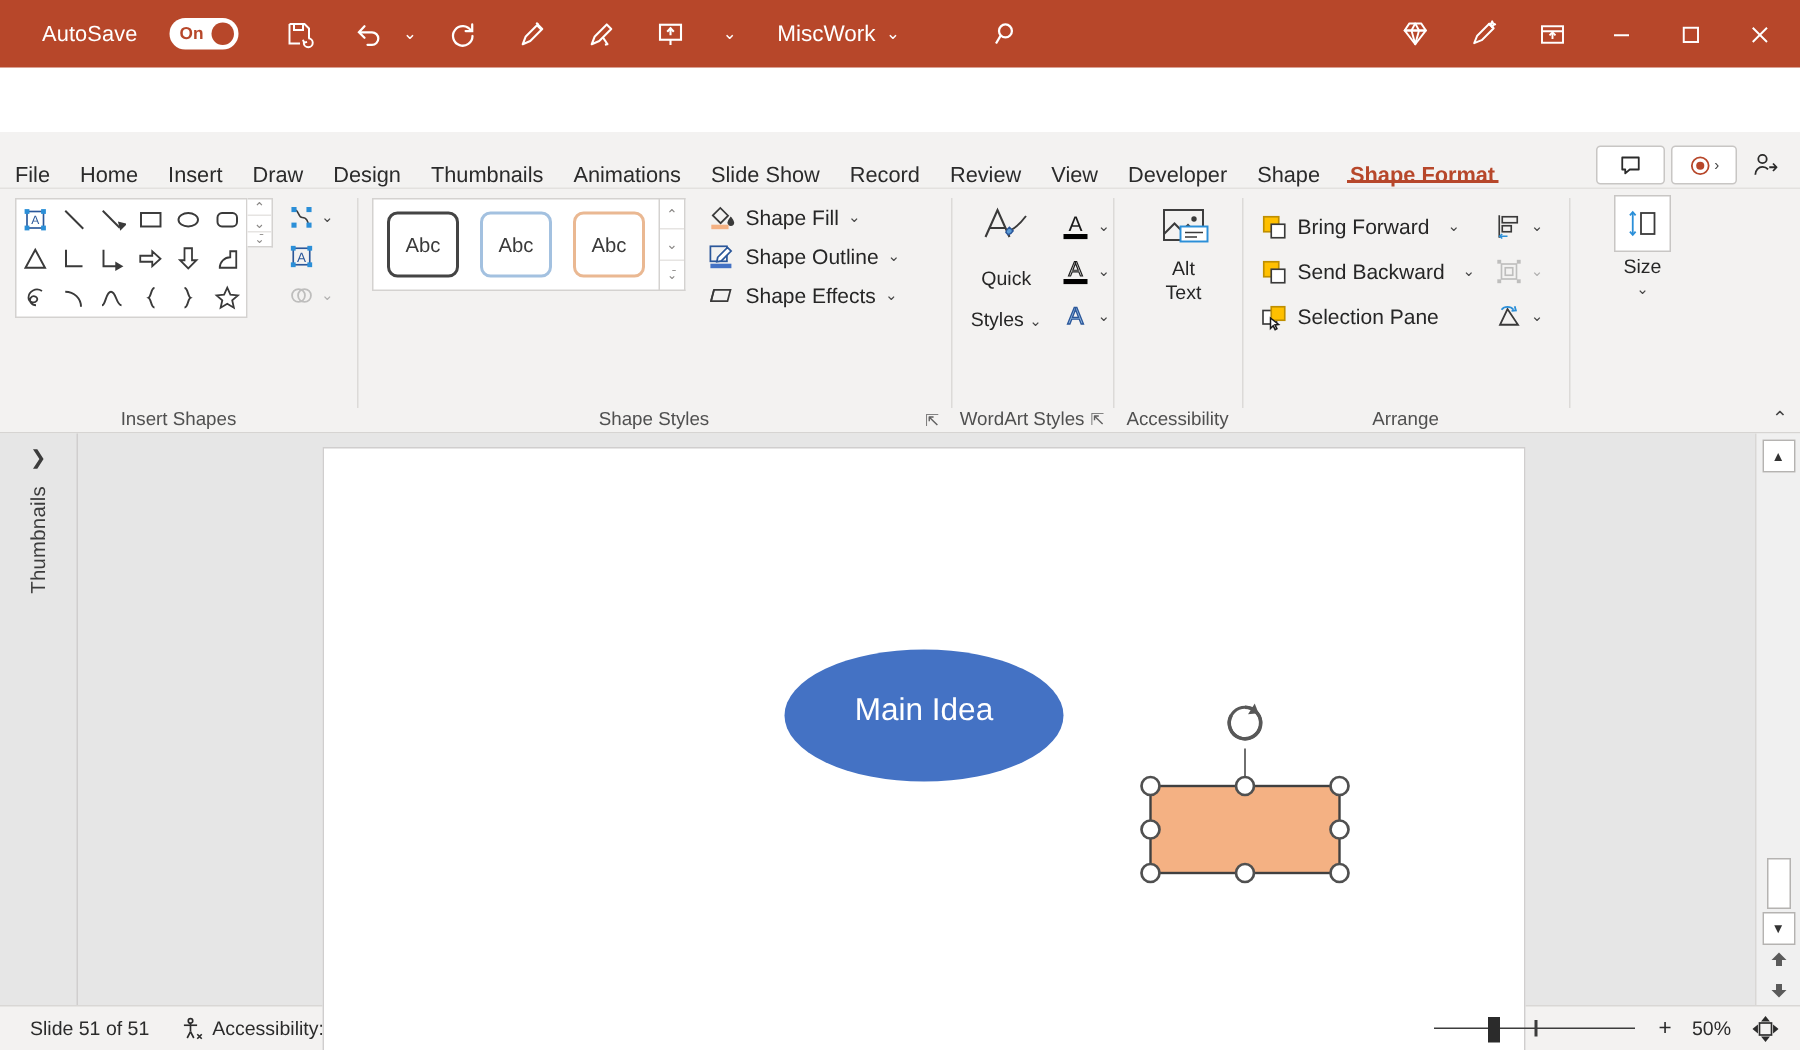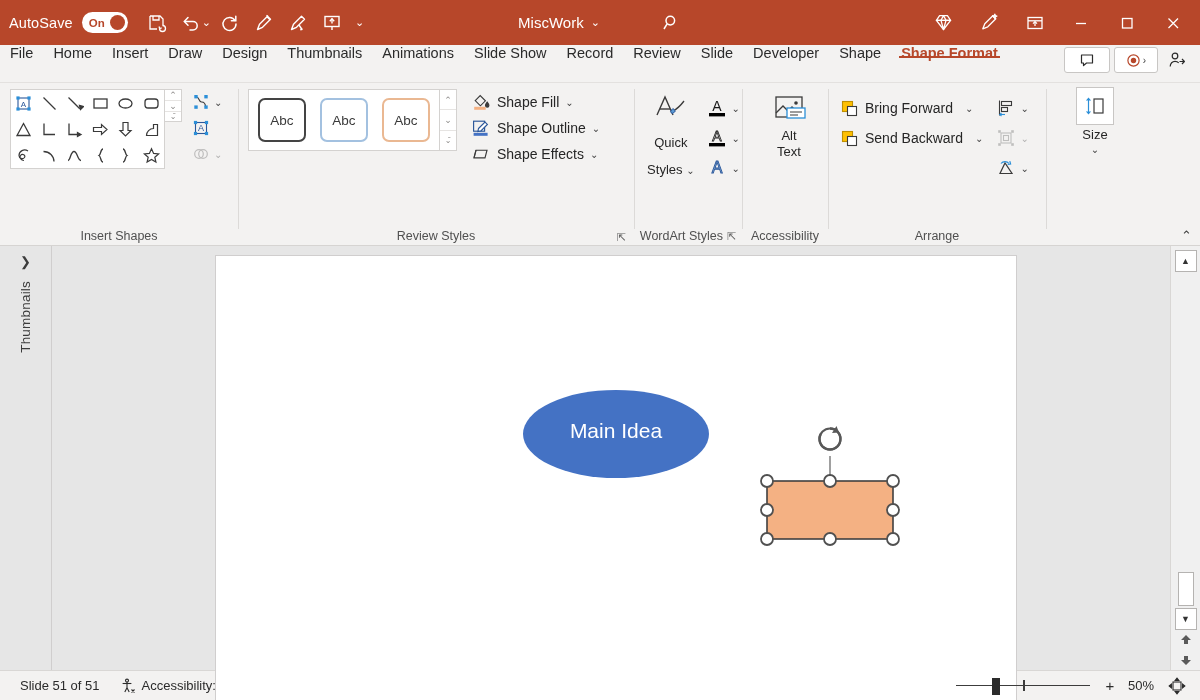--- a/index.html
+++ b/index.html
@@ -9,21 +9,21 @@
     overflow: hidden; background: #fff;
   }
   #app { position: relative; width: 1200px; height: 700px; display: flex; flex-direction: column; }
 
   
   .titlebar {
     height: 45px; background: #b7472a; color: #fff;
     display: flex; align-items: center; flex: 0 0 45px;
     position: relative;
   }
-  .tb-left { display: flex; align-items: center; padding-left: 9px; gap: 0px; }
+  .tb-left { display: flex; align-items: center; padding-left: 28px; gap: 12px; }
   .autosave-label { font-size: 14.5px; color: #fff; margin-right: 9px; letter-spacing: .1px;}
   .toggle {
     width: 46px; height: 21px; border-radius: 11px; background: #fff;
     position: relative; display: flex; align-items: center;
     cursor: pointer;
   }
   .toggle .on { font-size: 11.5px; color: #b7472a; font-weight: 600; margin-left: 7px; }
   .toggle .knob {
     position: absolute; right: 3px; top: 3px; width: 15px; height: 15px;
     border-radius: 50%; background: #b7472a;
@@ -42,22 +42,22 @@
   .doc-title .cv { font-size: 11px; }
   .search-btn { pointer-events: auto; cursor: pointer; display:flex; }
   .tb-right { margin-left: auto; display: flex; align-items: center; padding-right: 4px; }
   .win-btn {
     width: 46px; height: 45px; display: flex; align-items: center; justify-content: center;
     cursor: pointer;
   }
 
   
   .tabstrip {
-    height: 38px; background: #f3f2f1; display: flex; align-items: flex-start;
-    flex: 0 0 38px; position: relative; border-bottom: 1px solid #e3e1df;
+    height: 38px; background: #f3f2f1; display: flex; align-items: flex-end;
+    flex: 0 0 38px; position: relative; border-bottom: 1px solid #e3e1df; margin-top: 43px;
   }
   .tab {
     display: flex; align-items: center; padding: 0 10px; font-size: 14.5px;
     color: #2b2b2b; cursor: pointer; position: relative;
   }
   .tab + .tab::before {
     content: ""; position: absolute; left: 0; top: 8px; bottom: 8px; width: 1px; background: #d2d0ce;
   }
   .tab.active { color: #b7472a; font-weight: 700; }
   .tab.active::after {
@@ -364,21 +364,21 @@
     <div class="tab">
         <span>Slide Show</span>
       </div>
     <div class="tab">
         <span>Record</span>
       </div>
     <div class="tab">
         <span>Review</span>
       </div>
     <div class="tab">
-        <span>Slide</span>
+        <span>View</span>
       </div>
     <div class="tab">
         <span>Developer</span>
       </div>
     <div class="tab">
         <span>Shape</span>
       </div>
     <div class="tab active">
         <span>Shape Format</span>
       </div>
@@ -586,21 +586,21 @@
             <svg width="20" height="20" viewBox="0 0 20 20" fill="none" stroke="#3a3a3a" stroke-width="1.15">
               <path d="M5 6.2h11l-2 7.6H3z"></path>
                 <path d="M5 6.2L3 13.8"></path>
             </svg>
             <span>Shape Effects</span>
             <span class="cvx">⌄</span>
           </div>
         </div>
       </div>
       <div class="rgroup-label">
-        <span>Review Styles</span>
+        <span>Shape Styles</span>
       </div>
       <span class="dlg-launcher" style="position:absolute;right:8px;bottom:2px">⇱</span>
     </div>
 
     <div class="rgroup" style="width:108px">
       <div class="rgroup-body wa-body">
         <div class="quick-styles">
           <svg width="36" height="32" viewBox="0 0 36 32" fill="none" stroke="#3a3a3a" stroke-width="1.4">
             <path d="M4 24L12 6l8 18"></path>
               <path d="M7 18h10"></path>
@@ -670,20 +670,28 @@
             <span>Bring Forward</span>
             <span class="cvx" style="margin-left:6px">⌄</span>
           </div>
           <div class="arr-item">
             <svg width="19" height="19" viewBox="0 0 19 19" fill="none" stroke="#3a3a3a" stroke-width="1.1">
               <rect x="2.5" y="2.5" width="10" height="10" fill="#ffc000" stroke="#bf8f00"></rect>
               <rect x="7.5" y="7.5" width="9" height="9" fill="#fff" stroke="#3a3a3a"></rect>
             </svg>
             <span>Send Backward</span>
             <span class="cvx" style="margin-left:6px">⌄</span>
+          </div>
+          <div class="arr-item">
+            <svg width="19" height="19" viewBox="0 0 19 19" fill="none" stroke="#3a3a3a" stroke-width="1.1">
+              <rect x="2" y="5" width="9" height="9" fill="#fff" stroke="#3a3a3a"></rect>
+              <rect x="7.5" y="2.5" width="9" height="9" fill="#ffc000" stroke="#bf8f00"></rect>
+              <path d="M7 10l0 7 1.8-1.8 1.3 2.6 1.2-.7-1.3-2.5 2.4-.3z" fill="#fff" stroke="#1a1a1a" stroke-width="1"></path>
+            </svg>
+            <span>Selection Pane</span>
           </div>
         </div>
         <div class="arr-col2">
           <div class="arr-icon-row">
             <svg width="20" height="20" viewBox="0 0 20 20" fill="none" stroke="#3a3a3a" stroke-width="1.1">
               <path d="M3.5 2.5v15"></path>
                 <rect x="5.5" y="3.5" width="10" height="4" stroke="#3a3a3a"></rect>
               <rect x="5.5" y="9.5" width="6" height="4" stroke="#3a3a3a"></rect>
               <path d="M9 16.5H3.8" stroke="#2b8fd8"></path>
                 <path d="M5.5 15l-1.7 1.5L5.5 18" stroke="#2b8fd8"></path>

